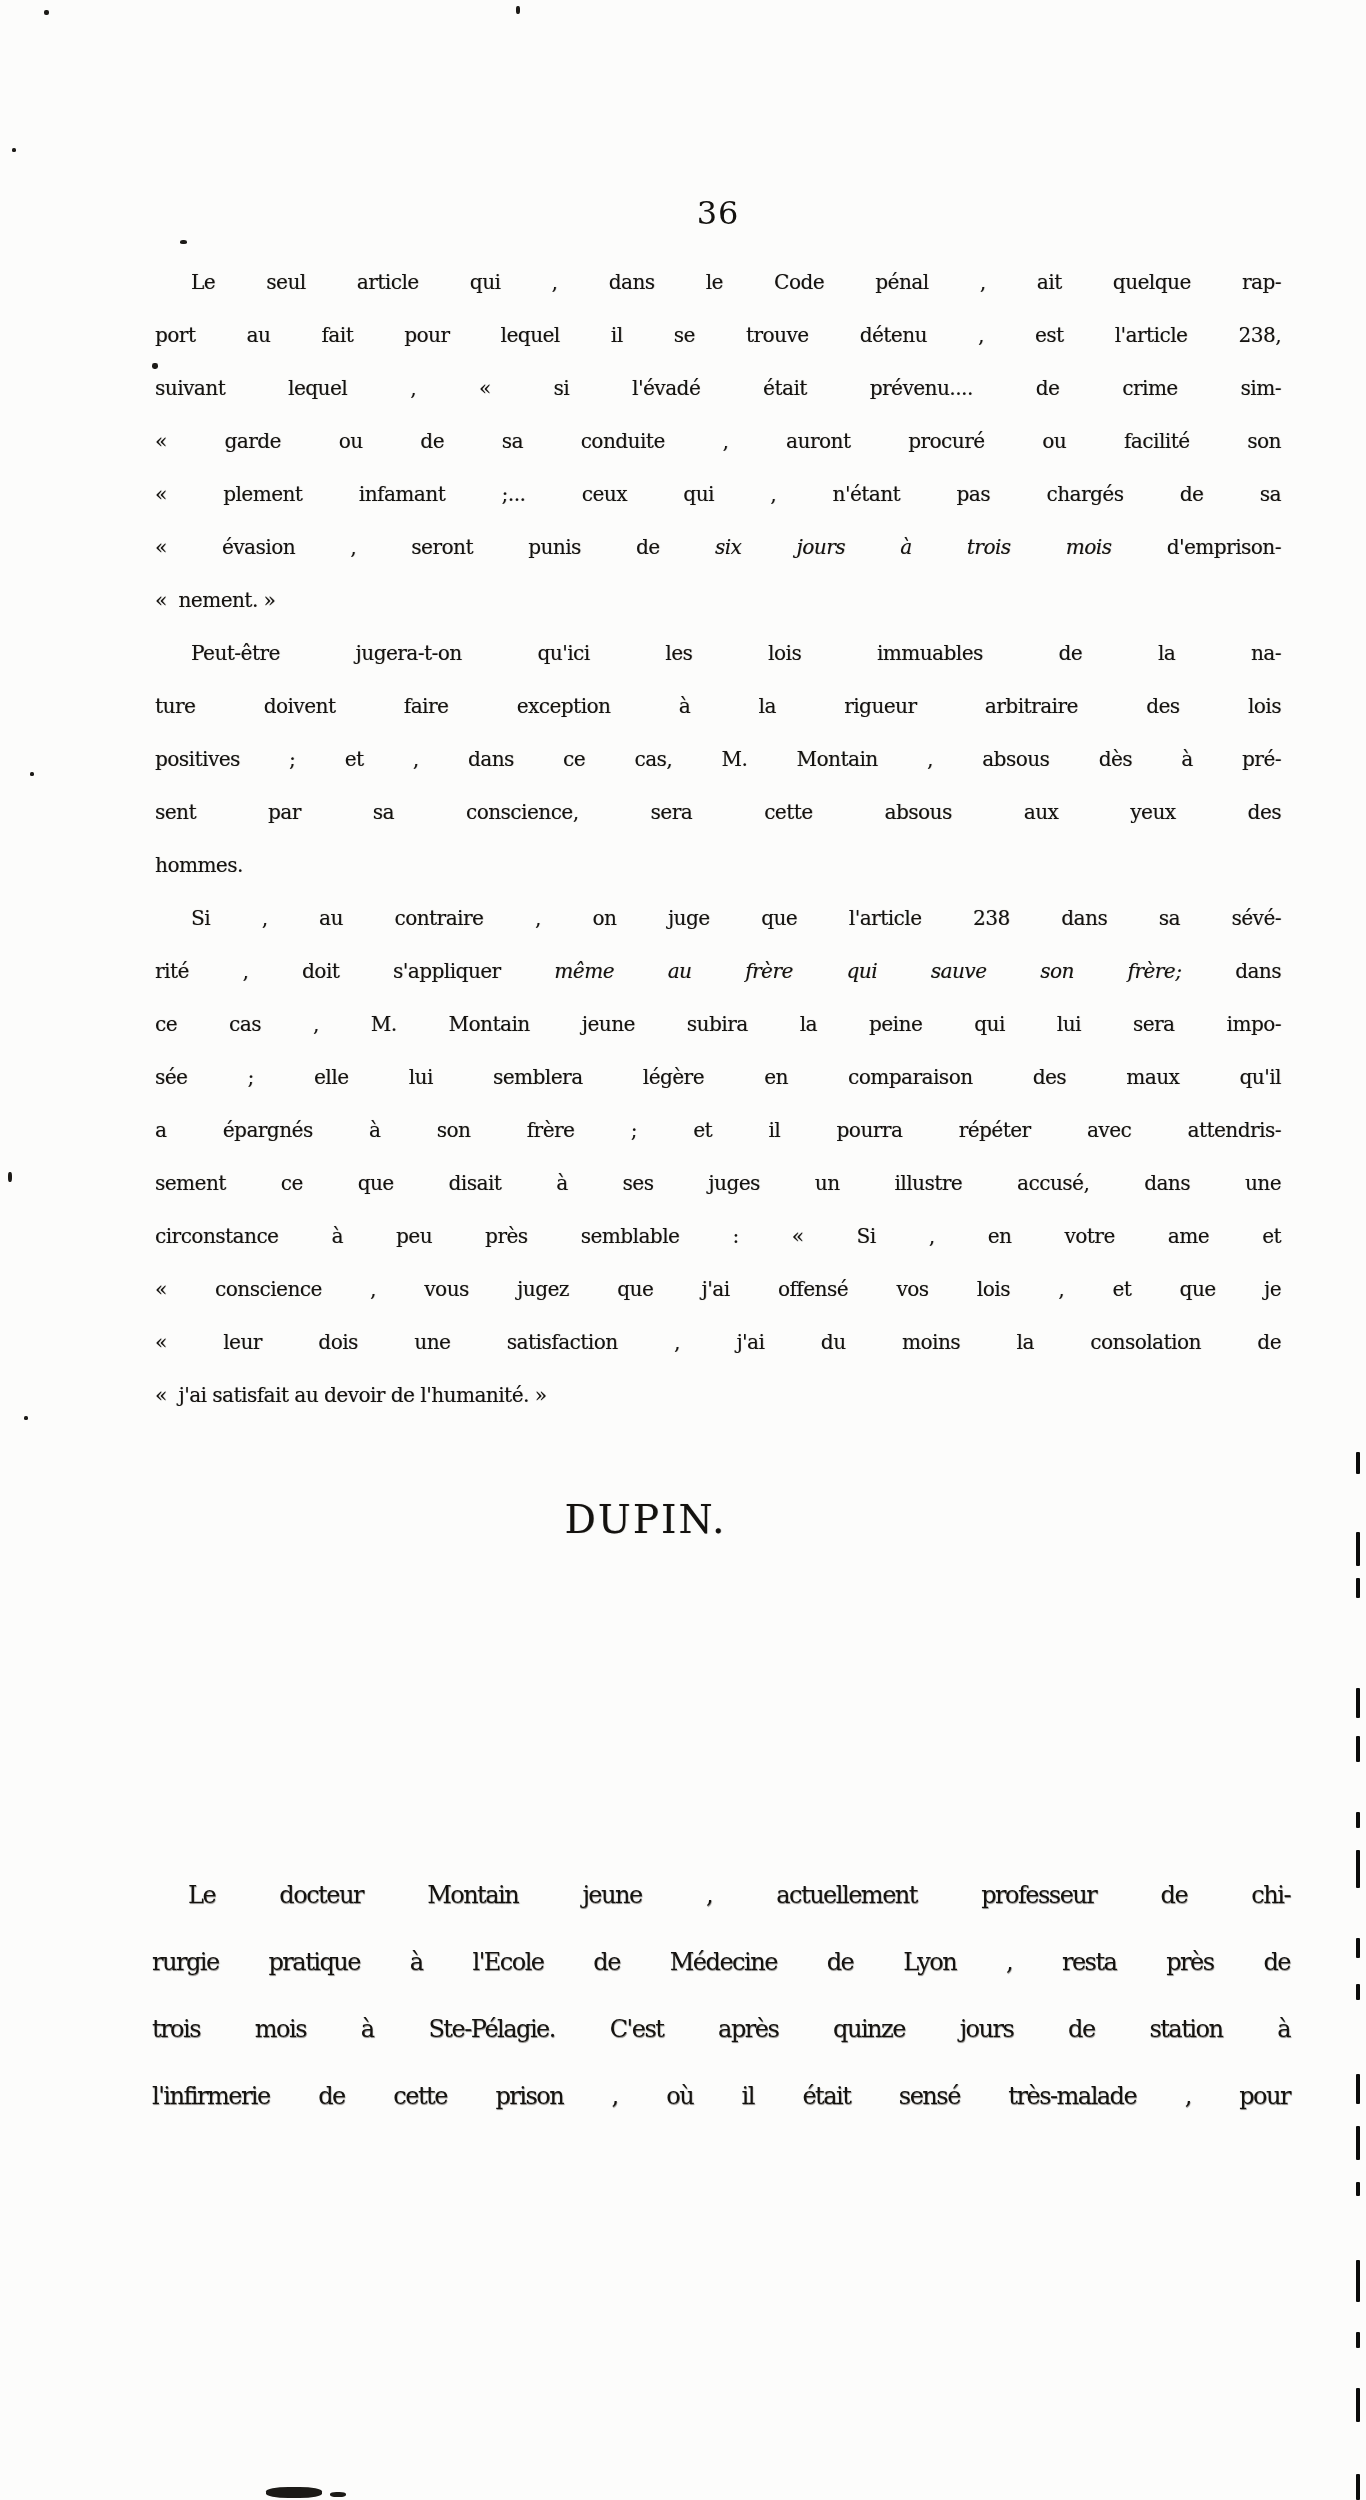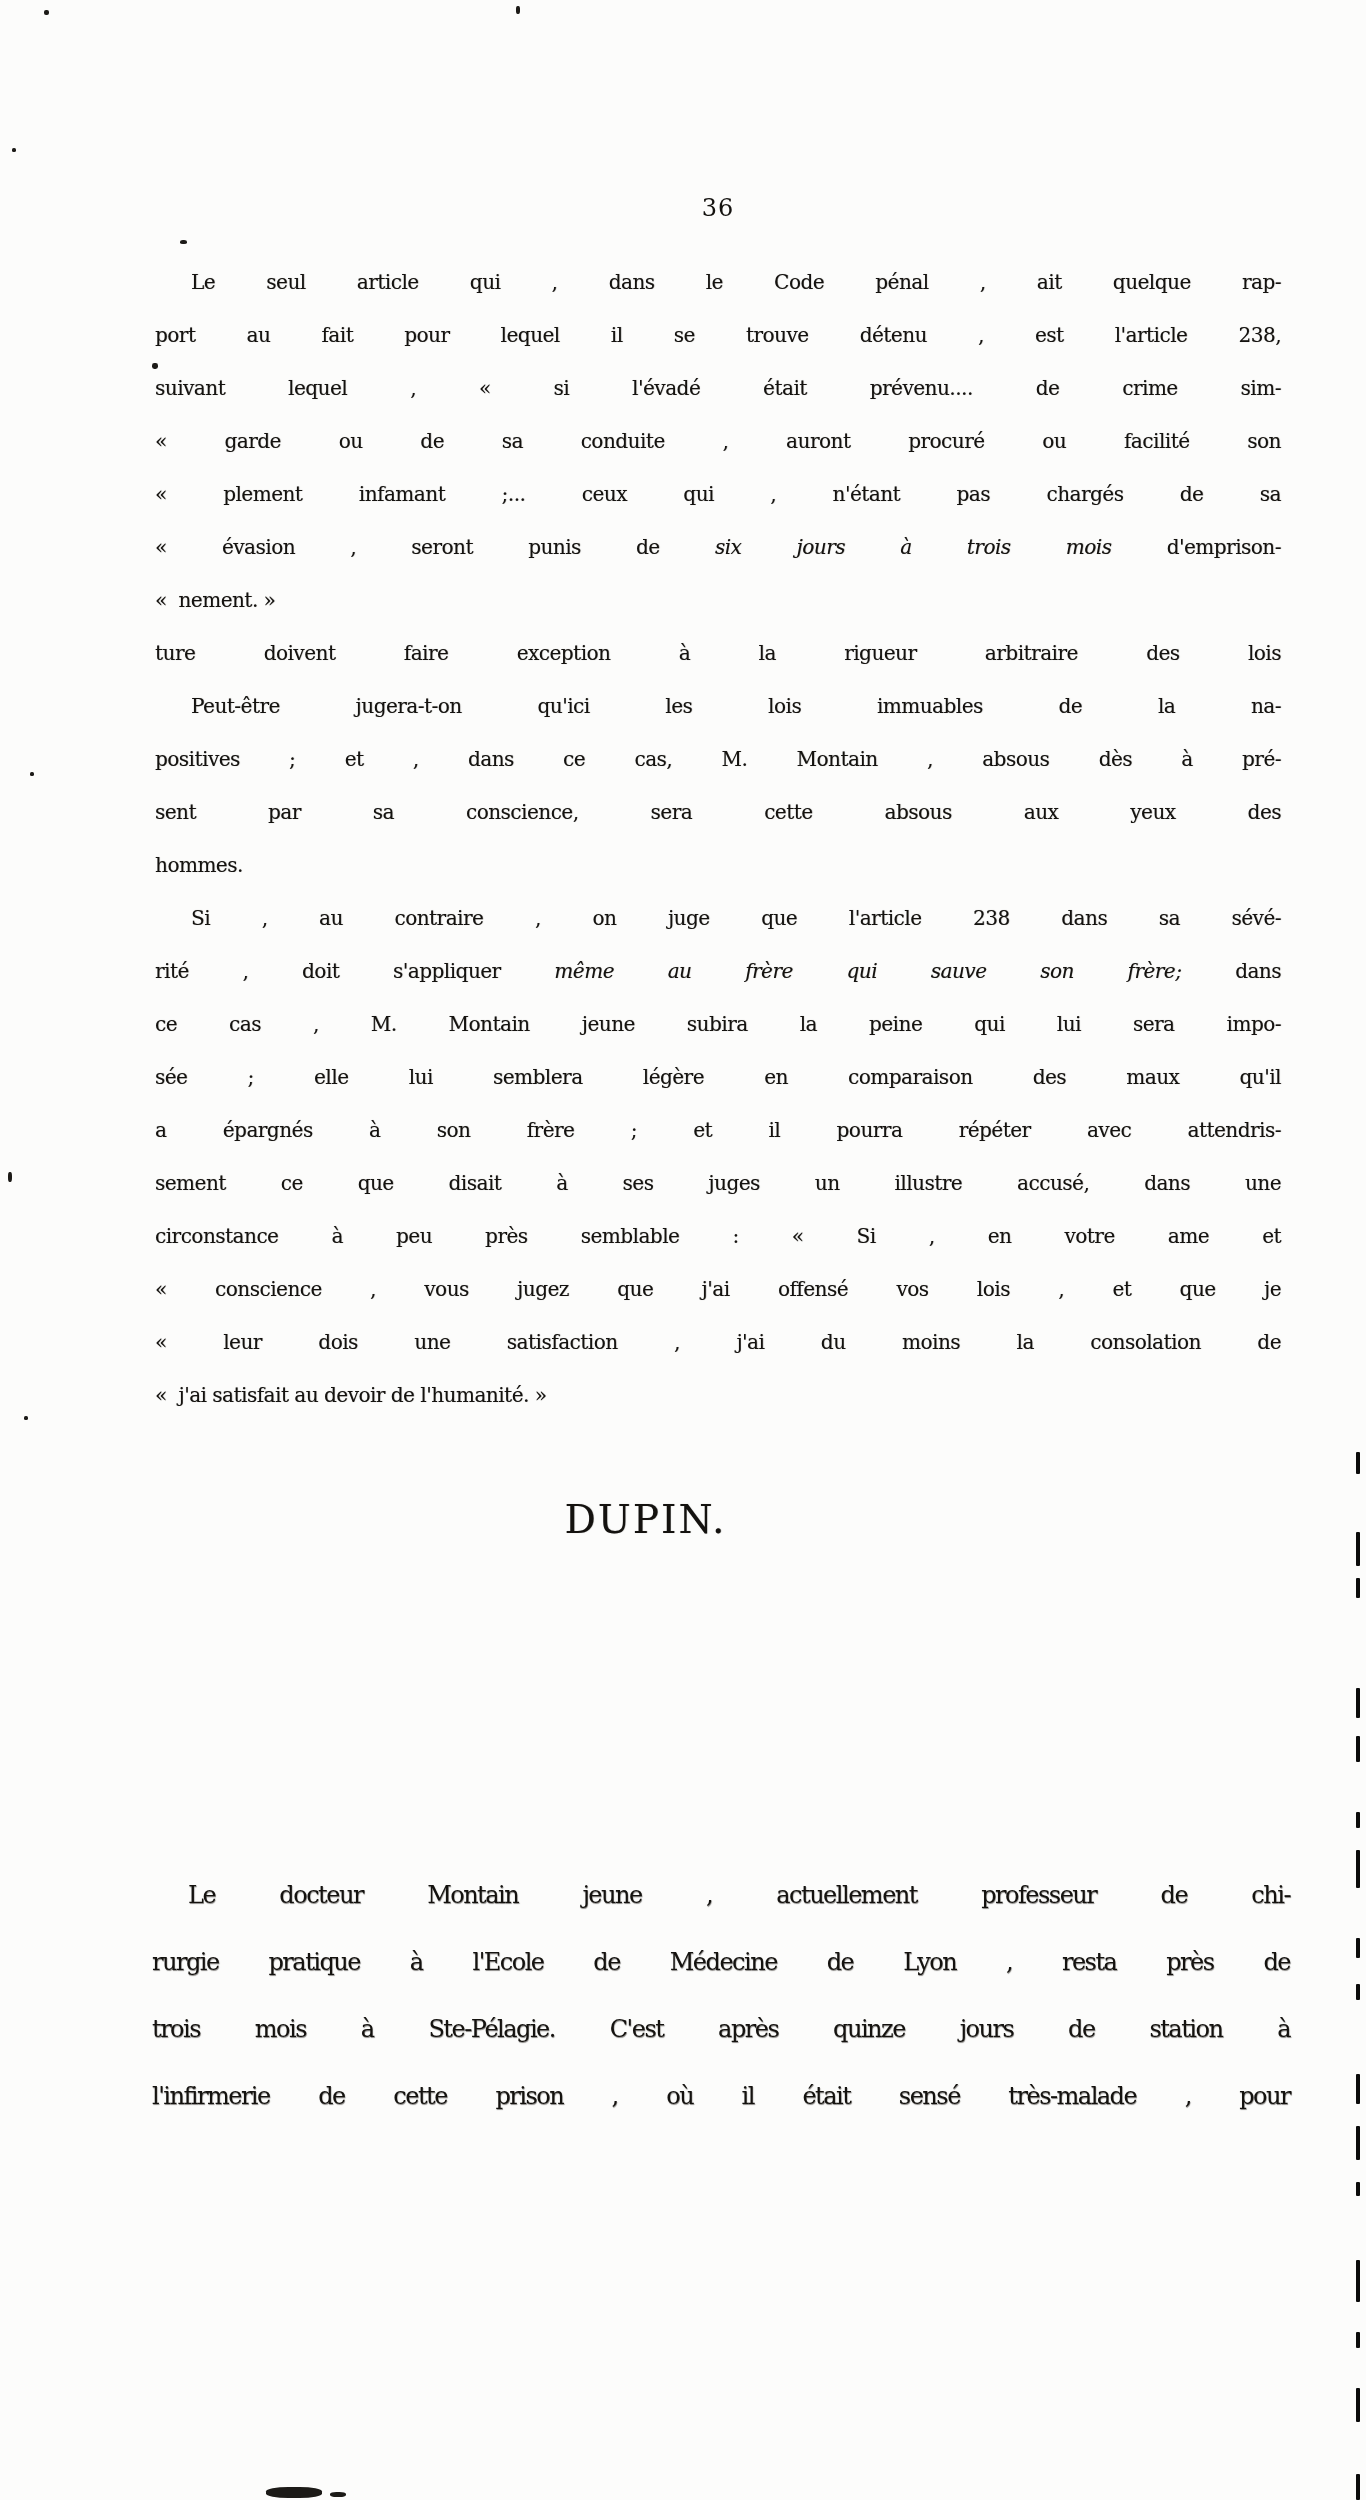--- a/index.html
+++ b/index.html
@@ -6,21 +6,21 @@
   .page{
     position:relative;
     width:1366px;height:2500px;
     background:#fcfcfb;
     color:#14120f;
     font-family:"DejaVu Serif","Liberation Serif",serif;
     overflow:hidden;
   }
   .pageno{
     position:absolute;top:194px;left:155px;width:1126px;
-    text-align:center;font-size:24px;letter-spacing:1px;
+    text-align:center;font-size:32px;letter-spacing:1px;
   }
   .main-block{
     position:absolute;left:155px;top:256px;width:1126px;
     font-size:20px;line-height:53px;letter-spacing:-0.5px;
     text-shadow:0.4px 0.4px 0.7px rgba(25,22,18,0.45);
   }
   .bottom-block{
     position:absolute;left:152px;top:1862px;width:1138px;
     font-size:24px;line-height:67px;letter-spacing:-1.5px;
     text-shadow:0.5px 0.5px 0.8px rgba(25,22,18,0.5);
@@ -43,22 +43,22 @@
 <div class="page">
   <div class="pageno">36</div>
   <div class="main-block" id="main-block">
       <div class="line j ind"><span>Le seul article qui , dans le Code  pénal , ait quelque rap-</span></div>
       <div class="line j"><span>port au fait pour lequel il se trouve détenu , est l'article 238,</span></div>
       <div class="line j"><span>suivant lequel , « si l'évadé était prévenu.... de crime sim-</span></div>
       <div class="line j"><span>« garde ou de sa conduite , auront procuré ou facilité son</span></div>
       <div class="line j"><span>« plement infamant ;... ceux qui , n'étant pas chargés de sa</span></div>
       <div class="line j"><span>« évasion , seront punis de </span><span class="it">six jours à trois mois</span><span> d'emprison-</span></div>
       <div class="line"><span>«&nbsp;&nbsp;nement. »</span></div>
+      <div class="line j ind"><span>Peut-être jugera-t-on qu'ici les lois immuables de la na-</span></div>
       <div class="line j"><span>ture doivent faire exception à la rigueur arbitraire des lois</span></div>
-      <div class="line j ind"><span>Peut-être jugera-t-on qu'ici les lois immuables de la na-</span></div>
       <div class="line j"><span>positives ; et , dans ce cas, M. Montain , absous dès à pré-</span></div>
       <div class="line j"><span>sent par sa conscience, sera cette absous aux yeux des</span></div>
       <div class="line"><span>hommes.</span></div>
       <div class="line j ind"><span>Si , au contraire , on juge que l'article 238 dans sa sévé-</span></div>
       <div class="line j"><span>rité , doit s'appliquer </span><span class="it">même au frère qui sauve son frère;</span><span> dans</span></div>
       <div class="line j"><span>ce cas , M. Montain jeune subira la peine qui lui sera impo-</span></div>
       <div class="line j"><span>sée ; elle lui semblera légère en comparaison des maux qu'il</span></div>
       <div class="line j"><span>a épargnés à son frère ; et il pourra répéter avec attendris-</span></div>
       <div class="line j"><span>sement ce que disait à ses juges un illustre accusé, dans une</span></div>
       <div class="line j"><span>circonstance à peu près semblable : « Si , en votre ame et</span></div>

